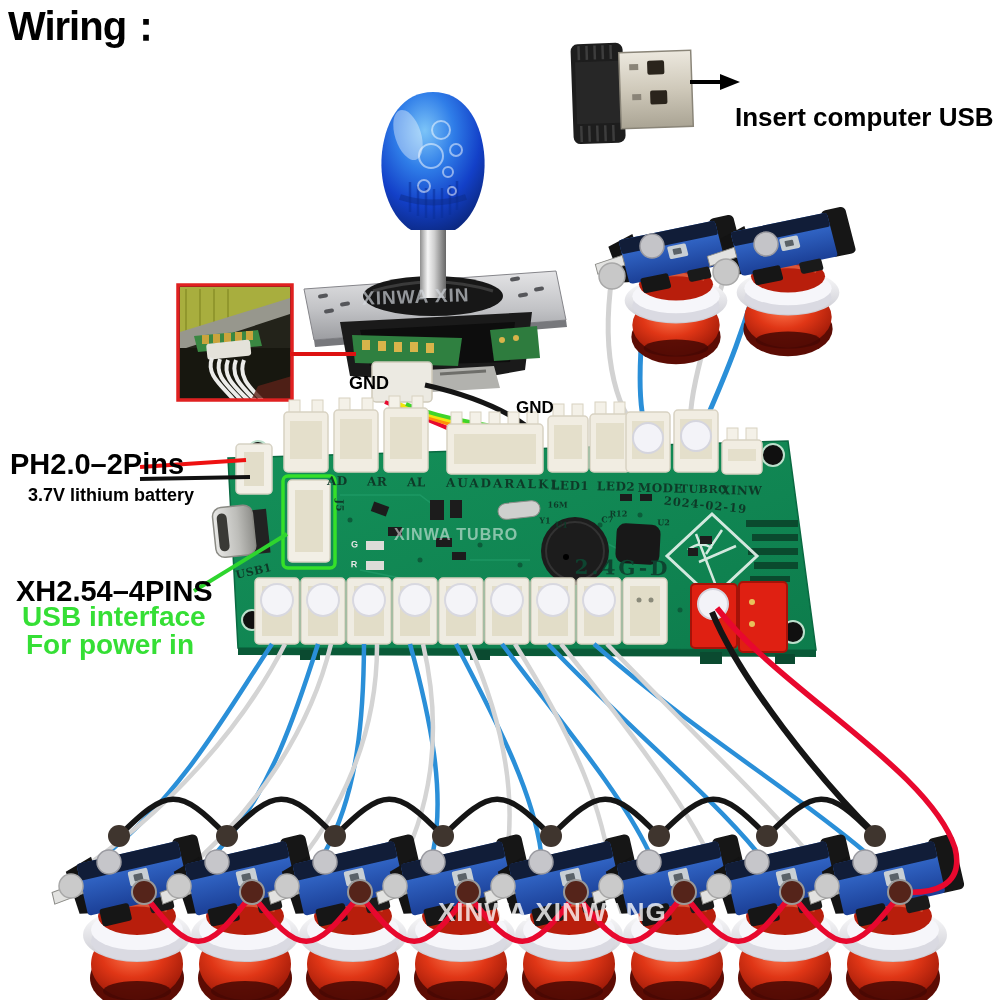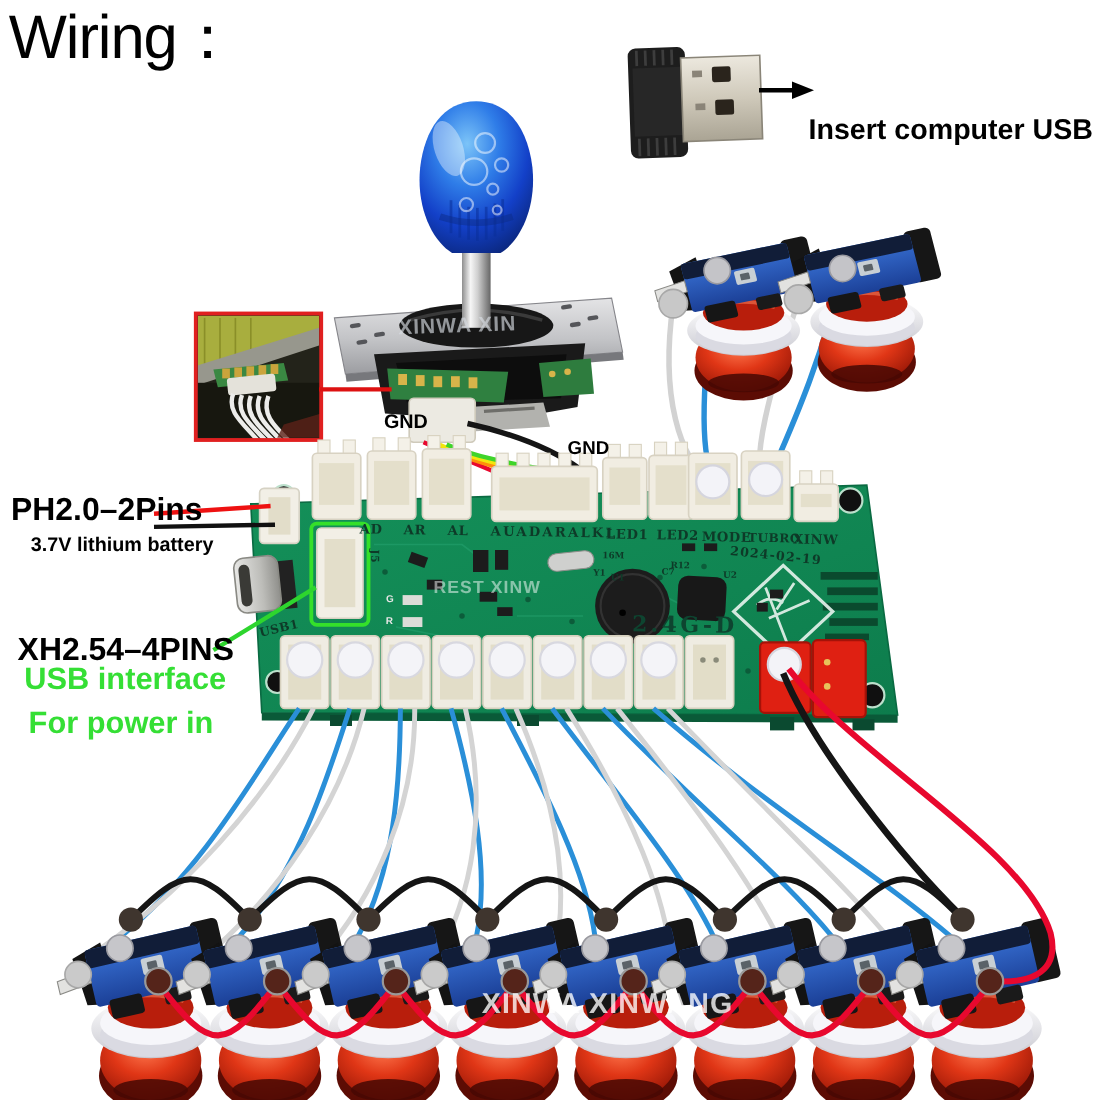--- a/index.html
+++ b/index.html
@@ -1,31 +1,31 @@
 <!DOCTYPE html>
 <html><head>
 <meta charset="utf-8">
 <style>
   html,body{margin:0;padding:0;background:#fff;}
   #stage{position:relative;width:1000px;height:1000px;background:#fff;overflow:hidden;
          font-family:"Liberation Sans",sans-serif;}
   #scene{position:absolute;left:0;top:0;}
   .lbl{position:absolute;white-space:nowrap;line-height:1;}
-  #title{left:8px;top:6px;font-size:56px;font-weight:400;color:#000;letter-spacing:-1px;}
+  #title{left:8px;top:6px;font-size:40px;font-weight:700;color:#000;letter-spacing:-1px;}
   #insert-label{left:735px;top:64px;font-size:26px;font-weight:800;color:#000;margin-top:40px;}
   #gnd1{left:349px;top:374px;font-size:18px;font-weight:900;color:#000;}
   #gnd2{left:516px;top:399px;font-size:17px;font-weight:900;color:#000;}
   .red-lbl{color:#000000;font-weight:800;}
   #ph-label{left:10px;top:450px;font-size:29px;}
   #battery-label{left:12px;top:486px;font-size:18px;margin-left:16px;}
   #xh-label{left:16px;top:577px;font-size:29px;}
   .green-lbl{color:#35df35;font-weight:800;
     text-shadow:-1px -1px 0 #fff,1px -1px 0 #fff,-1px 1px 0 #fff,1px 1px 0 #fff;}
   #usbif-label{left:22px;top:603px;font-size:28px;}
-  #power-label{left:26px;top:631px;font-size:28px;margin-top:12px;}
+  #power-label{left:26px;top:631px;font-size:28px;}
   .silk{position:absolute;font-family:"DejaVu Serif",serif;font-weight:700;color:#0e3a28;
         font-size:12px;letter-spacing:.5px;}
   #silk-layer{position:absolute;left:0;top:0;width:1000px;height:1000px;
               transform:rotate(.9deg);transform-origin:330px 480px;pointer-events:none;}
   .tinyref{font-size:8px;letter-spacing:0;text-align:center;}
   .wm{position:absolute;font-weight:800;color:rgba(255,255,255,.55);letter-spacing:1px;}
   #wm-plate{left:362px;top:286px;font-size:19px;color:rgba(215,220,226,.65);transform:rotate(-2deg);}
   #wm-board{left:394px;top:526px;font-size:16px;color:rgba(255,255,255,.5);}
   #wm-buttons{left:438px;top:897px;font-size:26px;color:rgba(255,255,255,.78);}
 </style>
@@ -519,16 +519,16 @@
   <span class="silk tinyref" style="left:540px;top:512px">Y1</span>
   <span class="silk tinyref" style="left:556px;top:516px">U1</span>
   <span class="silk tinyref" style="left:658px;top:512px">U2</span>
   <span class="silk tinyref" style="left:610px;top:504px">R12</span>
   <span class="silk tinyref" style="left:602px;top:510px">C7</span>
   <span class="silk" style="left:352px;top:539px;font-size:9px;color:#e6e6e6;font-family:'Liberation Sans',sans-serif">G</span>
   <span class="silk" style="left:352px;top:559px;font-size:9px;color:#e6e6e6;font-family:'Liberation Sans',sans-serif">R</span>
 </div>
 
 <div class="wm" id="wm-plate">XINWA XIN</div>
-<div class="wm" id="wm-board">REST XINW</div>
+<div class="wm" id="wm-board">XINWA TUBRO</div>
 <div class="wm" id="wm-buttons">XINWA XINWANG</div>
 
 </div>
 
 </body></html>

